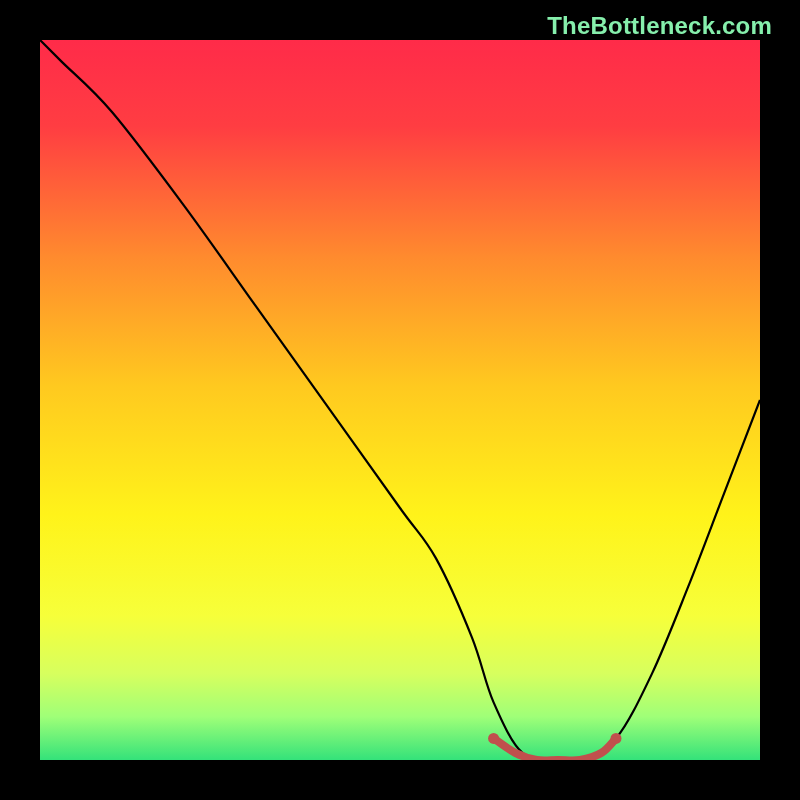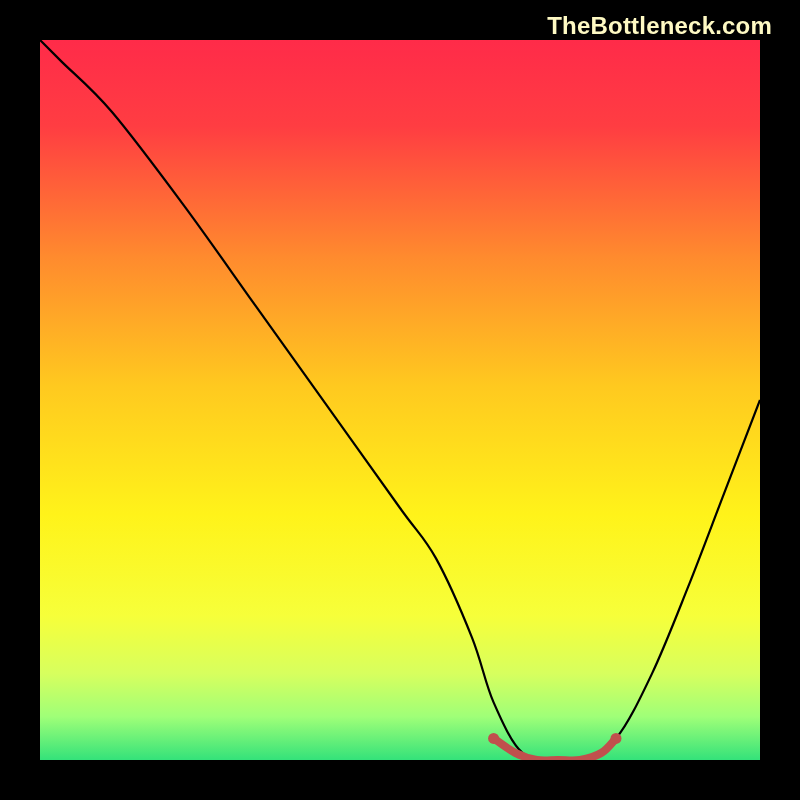--- a/index.html
+++ b/index.html
@@ -39,21 +39,21 @@
     width: 100%;
     height: 100%;
   }
   .watermark {
     position: absolute;
     top: 12px;
     right: 28px;
     font-family: Arial, Helvetica, sans-serif;
     font-size: 24px;
     font-weight: 600;
-    color: #fef9c3;
+    color: #86efac;
     letter-spacing: 0.2px;
   }
 </style>
 </head>
 <body>
 
 <div class="frame">
   <div class="plot">
 
     <svg class="gradient" viewBox="0 0 720 720" preserveAspectRatio="none">

